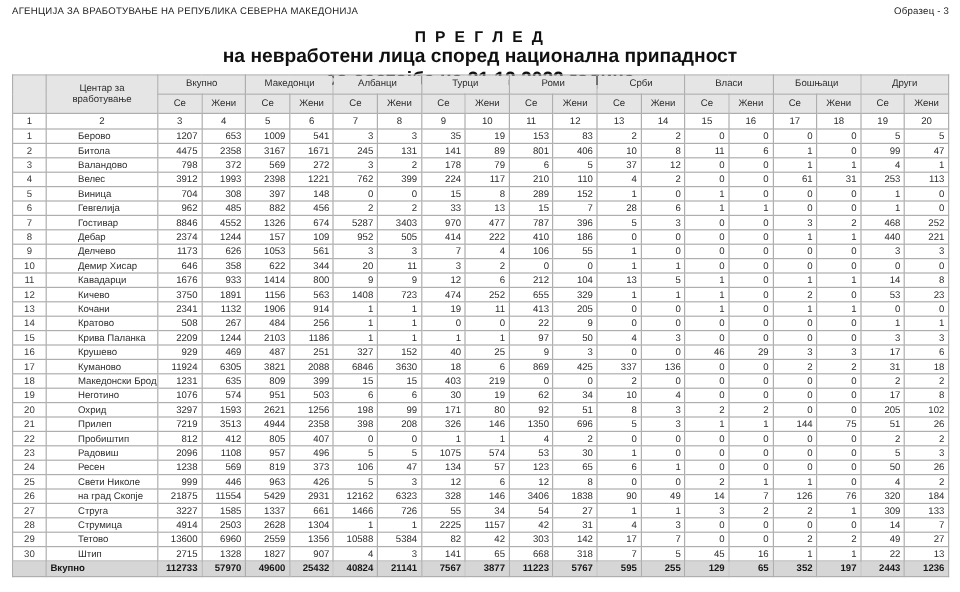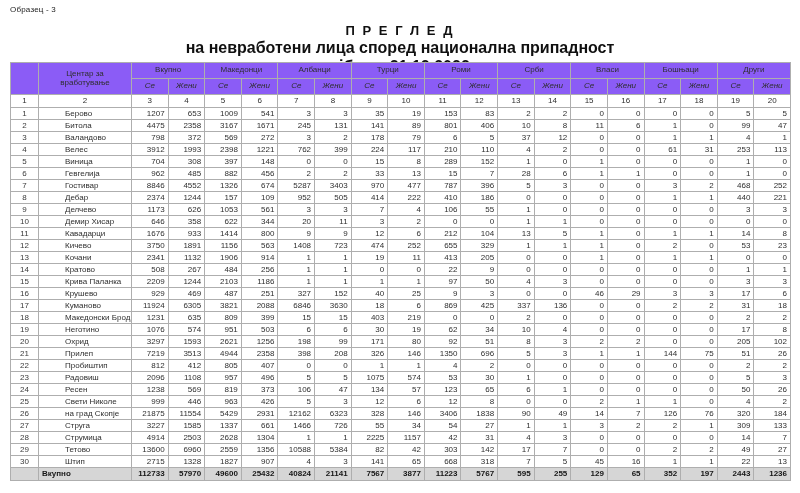--- a/index.html
+++ b/index.html
@@ -30,41 +30,42 @@
     border: 1px solid #8e8e8e;
   }
   .grid th, .grid td {
     border: 1px solid #aeaeae;
     font-size: 8px; color: #2e2e2e;
     padding: 0 3px;
     overflow: hidden; white-space: nowrap;
     line-height: 1.15;
   }
   .grid thead th {
-    background: #8b5cf6;
+    background: #e5e5e5;
     font-weight: normal; text-align: center;
     white-space: normal; line-height: 1.1;
   }
   .grid thead tr.hdr-groups th { height: 15px; }
-  .grid thead tr.hdr-subs th   { height: 15px; font-style: italic; }
+  .grid thead tr.hdr-subs th   { height: 15px; }
   .grid thead tr.hdr-nums th   { background: #ffffff; height: 12px; font-weight: normal; }
   .grid tbody td { height: 11px; text-align: right; }
   .grid tbody td.c-rank { text-align: center; color: #3a3a3a; }
   .grid tbody td.c-name { text-align: left; padding-left: 26px; }
   .grid tfoot td {
     background: #d6d6d6; font-weight: bold; color: #161616;
     height: 12px; text-align: right;
   }
   .grid tfoot td.c-label { text-align: left; }
 </style>
 </head>
 <body>
 
 <div class="page">
   <div class="topbar">
+    <span>АГЕНЦИЈА ЗА ВРАБОТУВАЊЕ НА РЕПУБЛИКА СЕВЕРНА МАКЕДОНИЈА</span>
     <span>Образец - 3</span>
   </div>
 
   <div class="titleblock">
     <div class="title-main">П Р Е Г Л Е Д</div>
     <div class="title-sub">на невработени лица според национална припадност</div>
     <div class="title-sub">со состојба на 31.12.2022 година</div>
   </div>
 
   <table class="grid">

